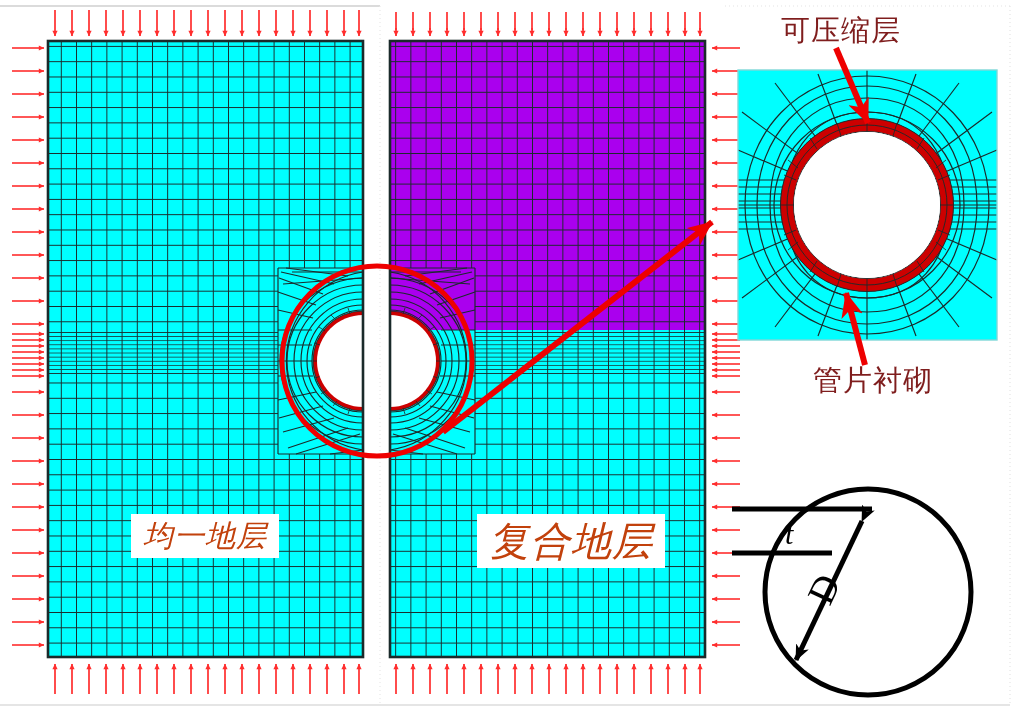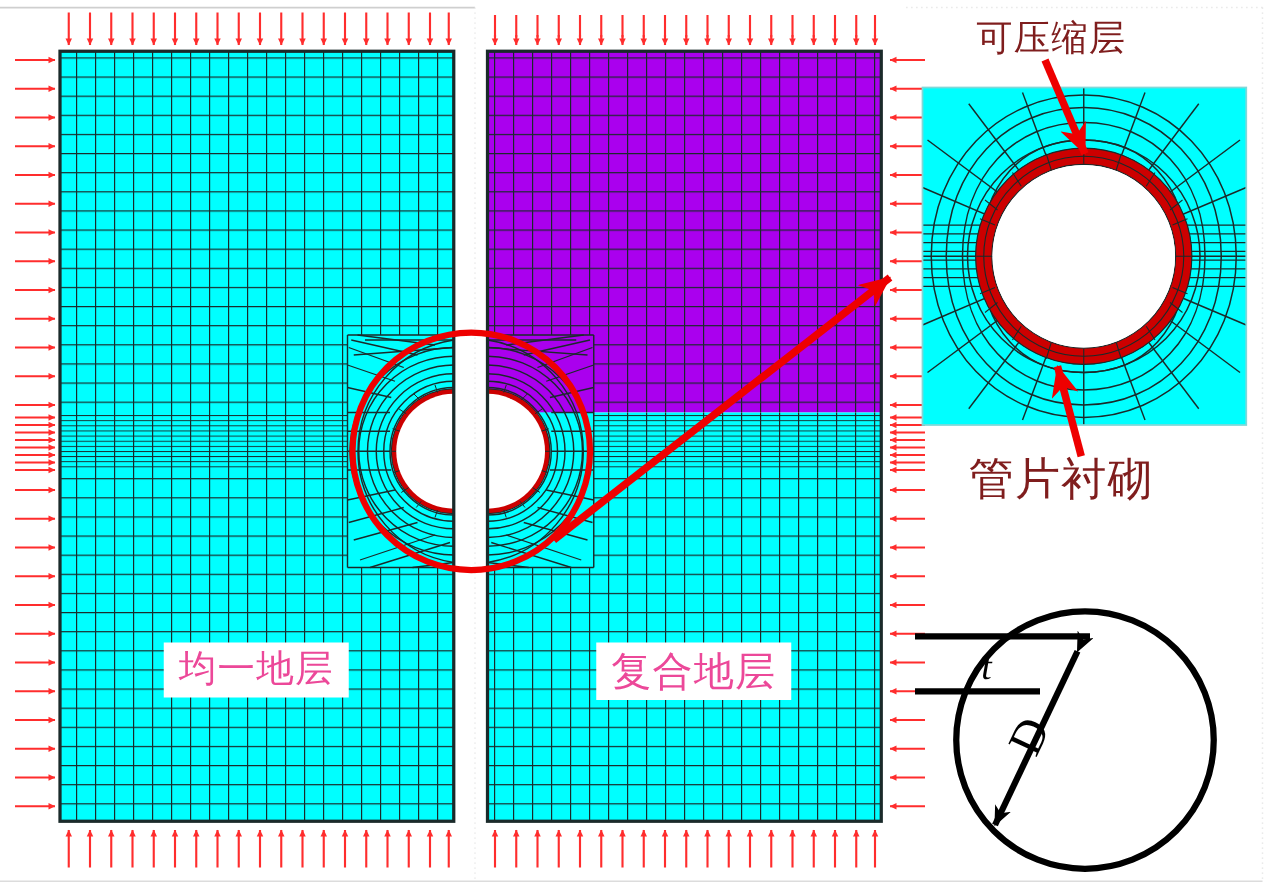--- a/index.html
+++ b/index.html
@@ -1,22 +1,22 @@
 <!DOCTYPE html>
 <html><head>
 <meta charset="utf-8">
 <style>
   html,body{margin:0;padding:0;background:#ffffff;}
   body{width:1017px;height:711px;position:relative;overflow:hidden;
        font-family:"Liberation Serif",serif;}
   .stage{position:absolute;left:0;top:0;width:1017px;height:711px;}
   svg.layer{position:absolute;left:0;top:0;width:1017px;height:711px;overflow:visible;}
-  .cnlabel{position:absolute;background:#ffffff;color:#ec4899;
+  .cnlabel{position:absolute;background:#ffffff;color:#c2410c;
            font-family:"DejaVu Sans",sans-serif;white-space:nowrap;
-           letter-spacing:1px;line-height:1;}
+           letter-spacing:1px;line-height:1;font-style:italic;}
   .callout-cn{position:absolute;color:#7f1d1d;font-family:"DejaVu Sans",sans-serif;
               white-space:nowrap;letter-spacing:1px;line-height:1;background:transparent;}
   .mathlbl{position:absolute;font-family:"Liberation Serif",serif;font-style:italic;
            color:#000;line-height:1;}
 </style>
 </head>
 <body>
 
 <div class="stage">
 
@@ -469,24 +469,24 @@
   <g>
     <circle cx="868" cy="592" r="103" fill="none" stroke="#000000" stroke-width="5"></circle>
     <path d="M732 509 H872" stroke="#000000" stroke-width="5" fill="none"></path>
     <path d="M732 553 H832" stroke="#000000" stroke-width="5" fill="none"></path>
     <path d="M862 521 L796 660" stroke="#000000" stroke-width="5" fill="none" marker-start="url(#blkArrow)" marker-end="url(#blkArrow)"></path>
   </g>
 </svg>
 
 <div class="cnlabel" style="left:131px;top:514px;font-size:30px;padding:7px 12px;">均一地层</div>
 
-<div class="cnlabel" style="left:477px;top:514px;font-size:32px;padding:7px 12px;">复合地层</div>
+<div class="cnlabel" style="left:477px;top:514px;font-size:40px;padding:7px 12px;">复合地层</div>
 
 <div class="callout-cn" style="left:781px;top:16px;font-size:29px;">可压缩层</div>
 
-<div class="callout-cn" style="left:775px;top:366px;font-size:36px;">管片衬砌</div>
+<div class="callout-cn" style="left:813px;top:366px;font-size:29px;">管片衬砌</div>
 
 <div class="mathlbl" style="left:785px;top:519px;font-size:30px;">t</div>
 
 <div class="mathlbl" style="left:810px;top:570px;font-size:38px;font-style:normal;
             transform:rotate(-65deg);transform-origin:center;">D</div>
 
 </div>
 
 </body></html>

